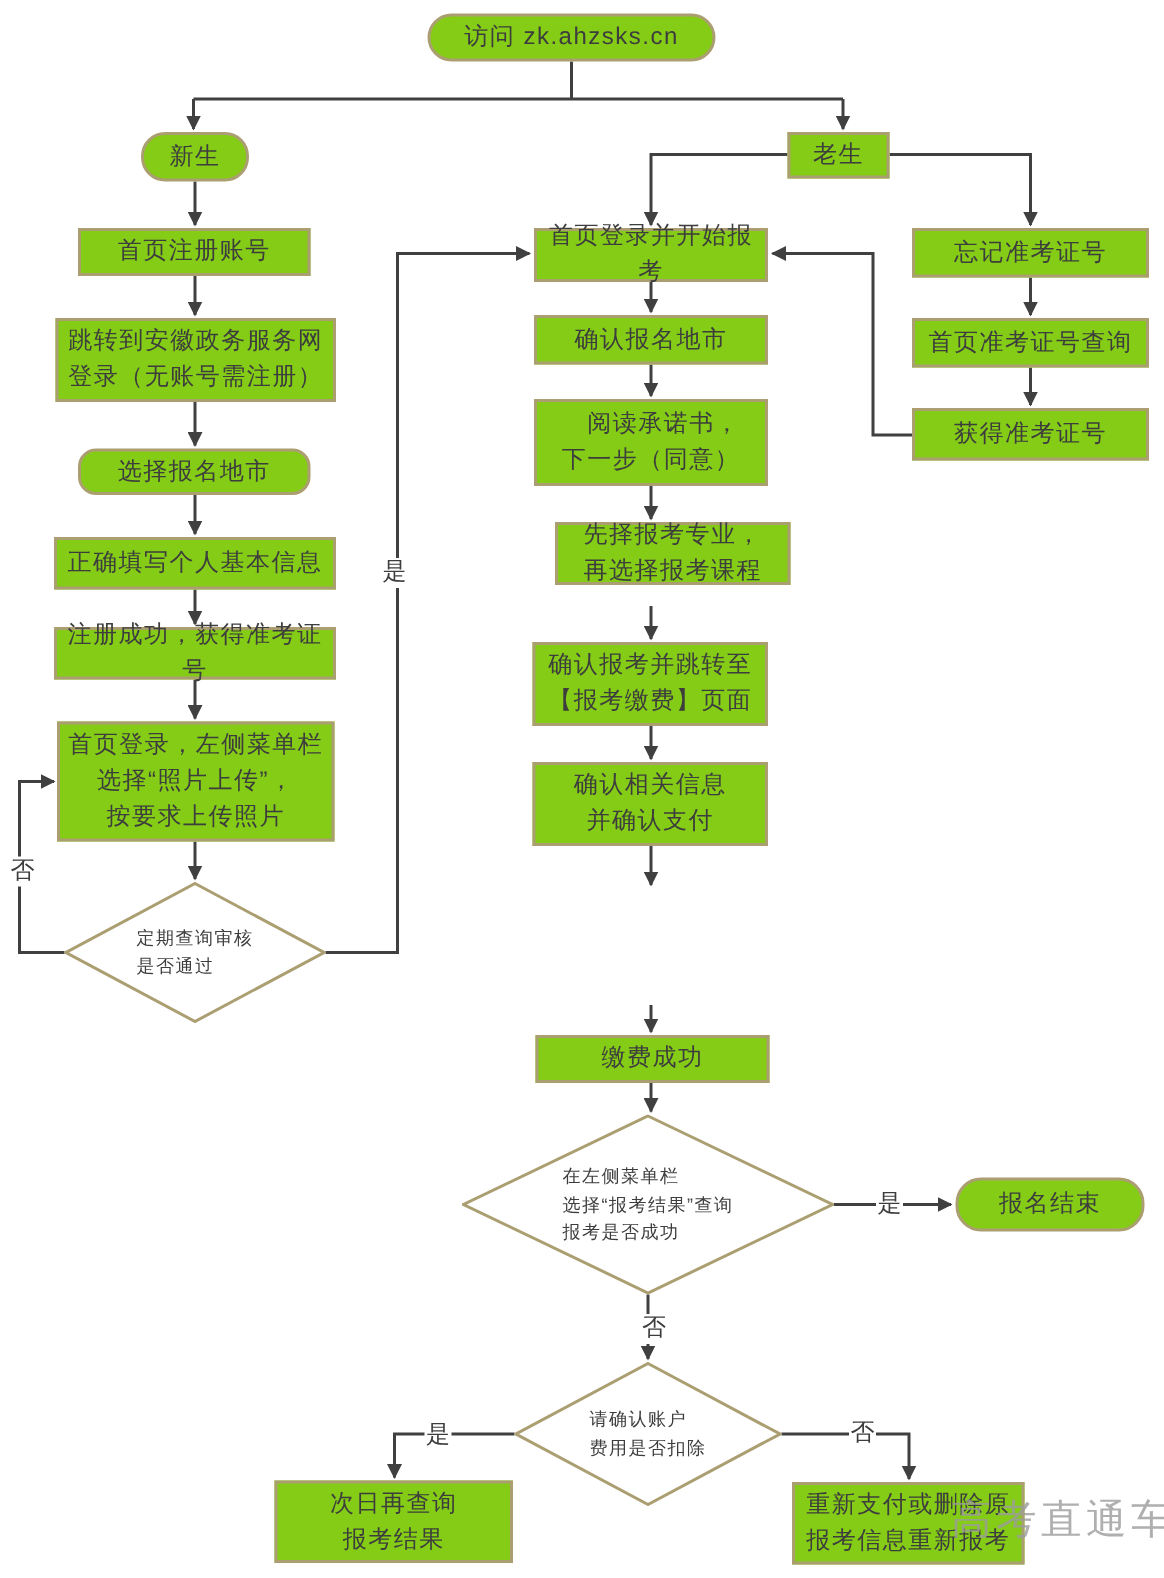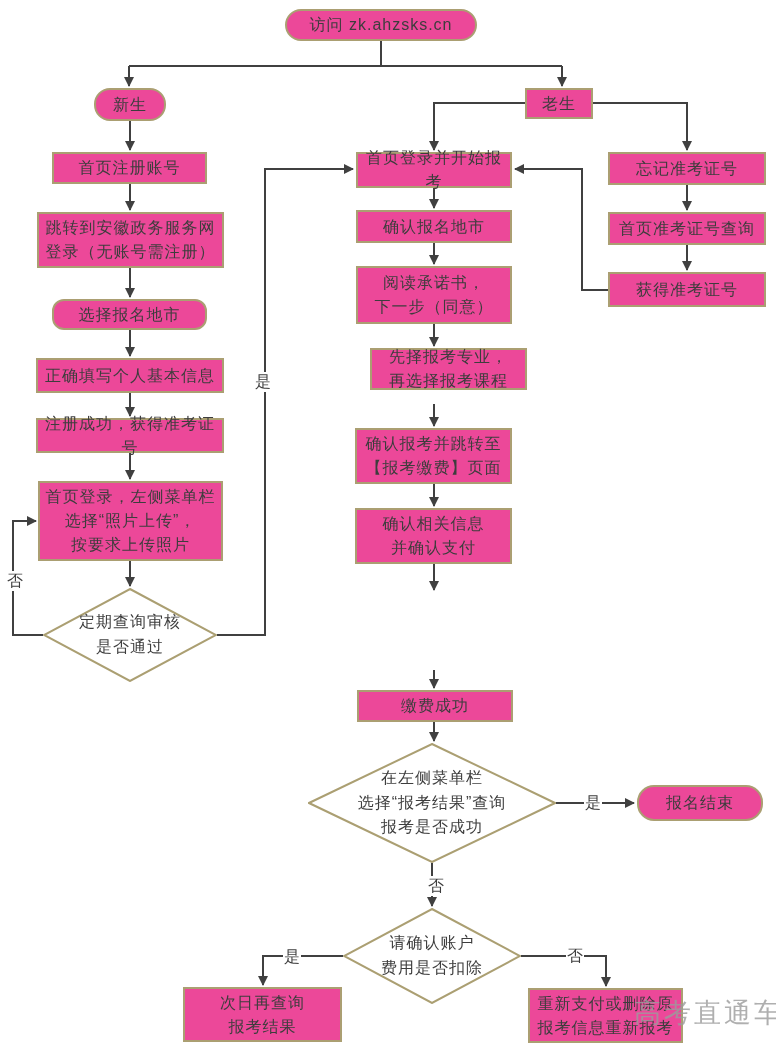--- a/index.html
+++ b/index.html
@@ -3,32 +3,32 @@
 <meta charset="utf-8">
 <style>
   html,body{margin:0;padding:0;background:#ffffff;}
   .stage{
     position:relative;width:776px;height:1052px;background:#ffffff;overflow:hidden;
     font-family:"Liberation Sans","DejaVu Sans",sans-serif;color:#3d3d3d;
   }
   .stage svg.wires{position:absolute;left:0;top:0;z-index:1;}
   .node{
     position:absolute;z-index:3;box-sizing:border-box;
-    border:2px solid #ab9f72;background:#ec4899;
+    border:2px solid #ab9f72;background:#84cc16;
     display:flex;align-items:center;justify-content:center;
     text-align:center;font-size:16px;line-height:1.5;letter-spacing:1px;
     white-space:pre-line;color:#3d3d3d;
   }
   .stadium{border-radius:17px;}
   .diamond{position:absolute;z-index:2;}
   .diamond svg{position:absolute;left:0;top:0;display:block;}
   .dtext{
     position:absolute;left:0;top:0;width:100%;height:100%;z-index:3;
-    display:flex;align-items:center;justify-content:center;text-align:center;
-    font-size:16px;line-height:1.55;letter-spacing:1px;white-space:pre-line;color:#3d3d3d;
+    display:flex;align-items:center;justify-content:center;text-align:left;
+    font-size:12px;line-height:1.55;letter-spacing:1px;white-space:pre-line;color:#3d3d3d;
   }
   .edge-label{
     position:absolute;z-index:4;background:#ffffff;font-size:16px;line-height:20px;
     padding:0 1px;color:#3d3d3d;
   }
   .watermark{
     position:absolute;z-index:6;font-size:27px;letter-spacing:3px;
     color:#9c9c9c;opacity:.8;white-space:nowrap;
   }
   
@@ -36,21 +36,21 @@
   #n-new{left:94px;top:88px;width:72px;height:33px;border-radius:16px;}
   #n-old{left:525px;top:88px;width:68px;height:31px;}
   #n-register{left:52px;top:152px;width:155px;height:32px;}
   #n-gov{left:37px;top:212px;width:187px;height:56px;}
   #n-city{left:52px;top:299px;width:155px;height:31px;border-radius:12px;}
   #n-info{left:36px;top:358px;width:188px;height:35px;}
   #n-regok{left:36px;top:418px;width:188px;height:35px;}
   #n-photo{left:38px;top:481px;width:185px;height:80px;}
   #n-login{left:356px;top:152px;width:156px;height:36px;}
   #n-ccity{left:356px;top:210px;width:156px;height:33px;}
-  #n-promise{left:356px;top:266px;width:156px;height:58px;}
+  #n-promise{left:356px;top:266px;width:156px;height:58px;text-align:right;}
   #n-major{left:370px;top:348px;width:157px;height:42px;}
   #n-jumppay{left:355px;top:428px;width:157px;height:56px;}
   #n-cpay{left:355px;top:508px;width:157px;height:56px;}
   #n-dopay{left:332px;top:592px;width:205px;height:78px;letter-spacing:0.5px;}
   #n-payok{left:357px;top:690px;width:156px;height:32px;}
   #n-end{left:637px;top:785px;width:126px;height:36px;}
   #n-nextday{left:183px;top:987px;width:159px;height:55px;}
   #n-repay{left:528px;top:988px;width:155px;height:55px;}
   #n-forgot{left:608px;top:152px;width:158px;height:33px;}
   #n-query{left:608px;top:212px;width:158px;height:33px;}

